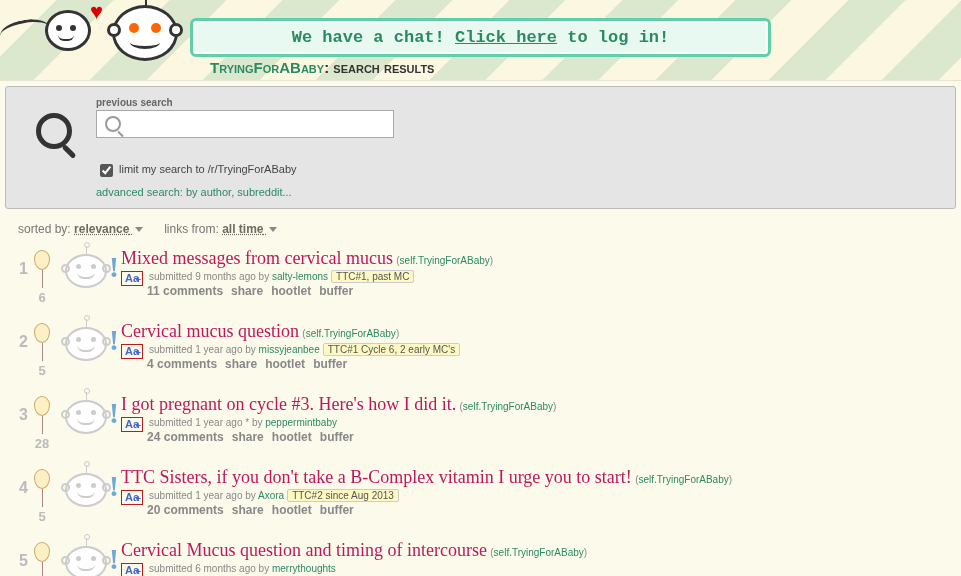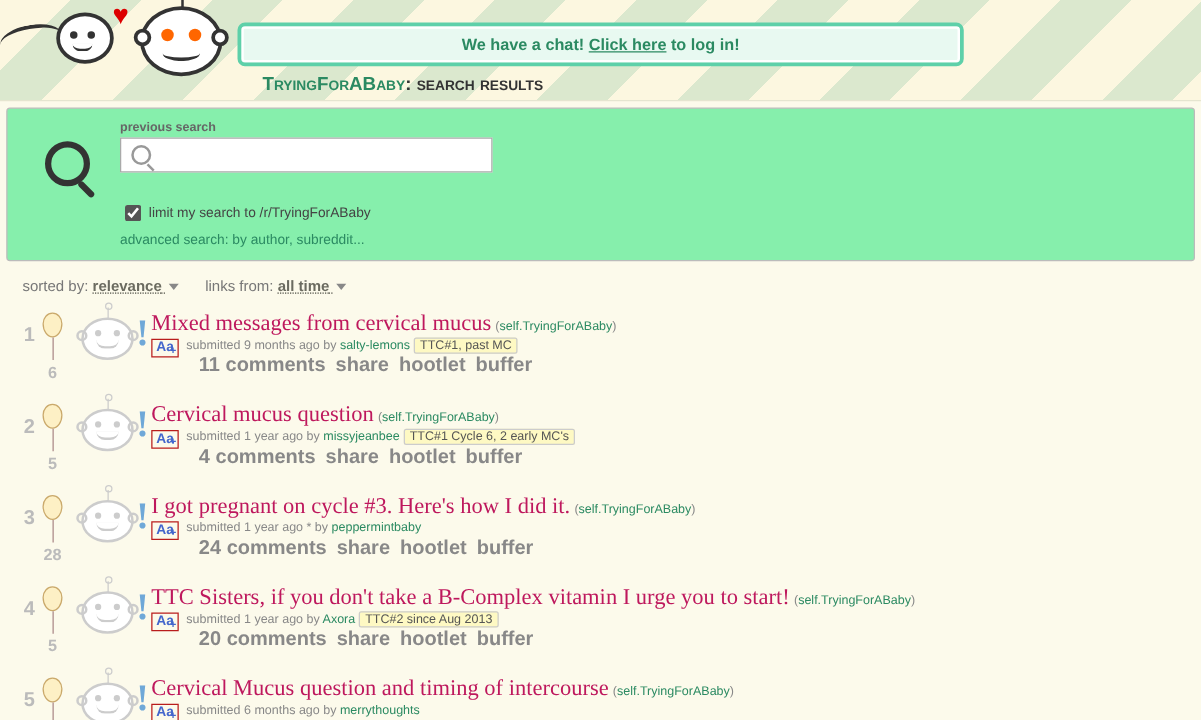--- a/index.html
+++ b/index.html
@@ -63,43 +63,44 @@
   .chat-banner {
     position: absolute;
     left: 190px;
     right: 190px;
     top: 18px;
     background: #e8f9f1;
     border: 3px solid #5ed0a9;
     border-radius: 6px;
     text-align: center;
     padding: 7px 0;
-    font-size: 13px;
+    font-size: 17px;
     font-weight: bold;
     color: #2b8a62;
     box-shadow: inset 0 0 0 2px #fff;
+    font-family: Liberation Mono, monospace;
   }
   .chat-banner a { color: #2b8a62; text-decoration: underline; }
 
   .subhead {
     position: absolute;
     left: 190px;
     bottom: 4px;
     font-size: 15px;
     font-variant: small-caps;
     font-weight: bold;
     color: #333;
     margin-left: 20px;
   }
   .subhead .sr-name { color: #2b8a62; }
   .subhead .sep { color: #333; }
 
   .search-panel {
     margin: 5px;
-    background: #86efac;
+    background: #e5e5e5;
     border: 1px solid #bbb;
     border-radius: 3px;
     padding: 10px 21px 10px 90px;
     position: relative;
     min-height: 80px;
   }
   .search-big-icon {
     position: absolute;
     left: 30px; top: 26px;
     width: 40px; height: 40px;
@@ -216,21 +217,21 @@
     font-weight:bold; position:relative;
     display:inline-block;
   }
   .aa-button .plus { position:absolute; right:1px; bottom:-1px; font-size:9px; color:#46c; }
   .tagline { font-size:10px; color:#888; margin-left:6px; }
   .tagline .author { color:#2b8a62; text-decoration:none; }
   .flair {
     background:#fef9c3; border:1px solid #ccc; border-radius:2px;
     padding:0 4px; color:#555; font-size:10px; margin-left:3px;
   }
-  .buttons { font-size:16px; color:#888; margin-left:16px; margin-top:2px; }
+  .buttons { font-size:12px; color:#888; margin-left:4px; margin-top:2px; }
   .buttons a, .buttons span.lnk { color:#888; font-weight:bold; text-decoration:none; margin-right:8px; }
 </style>
 </head>
 <body>
 
 <div class="header-bar">
   <div class="logo-area">
     <div class="sperm-snoo">
       <div class="sperm-tail"></div>
       <div class="sperm-head">

